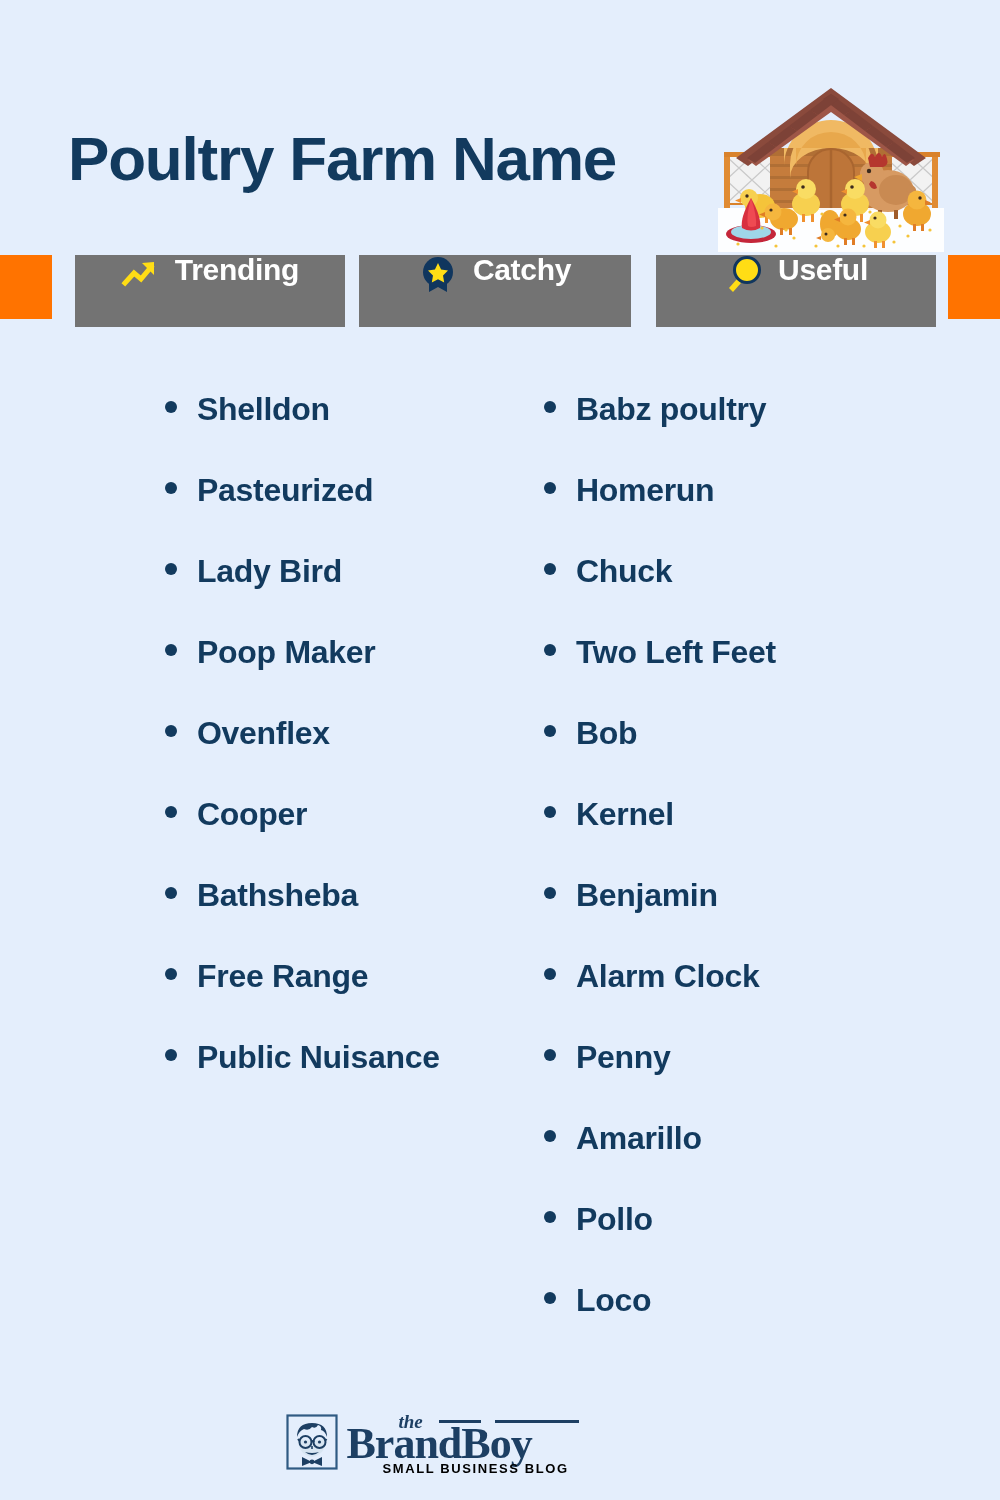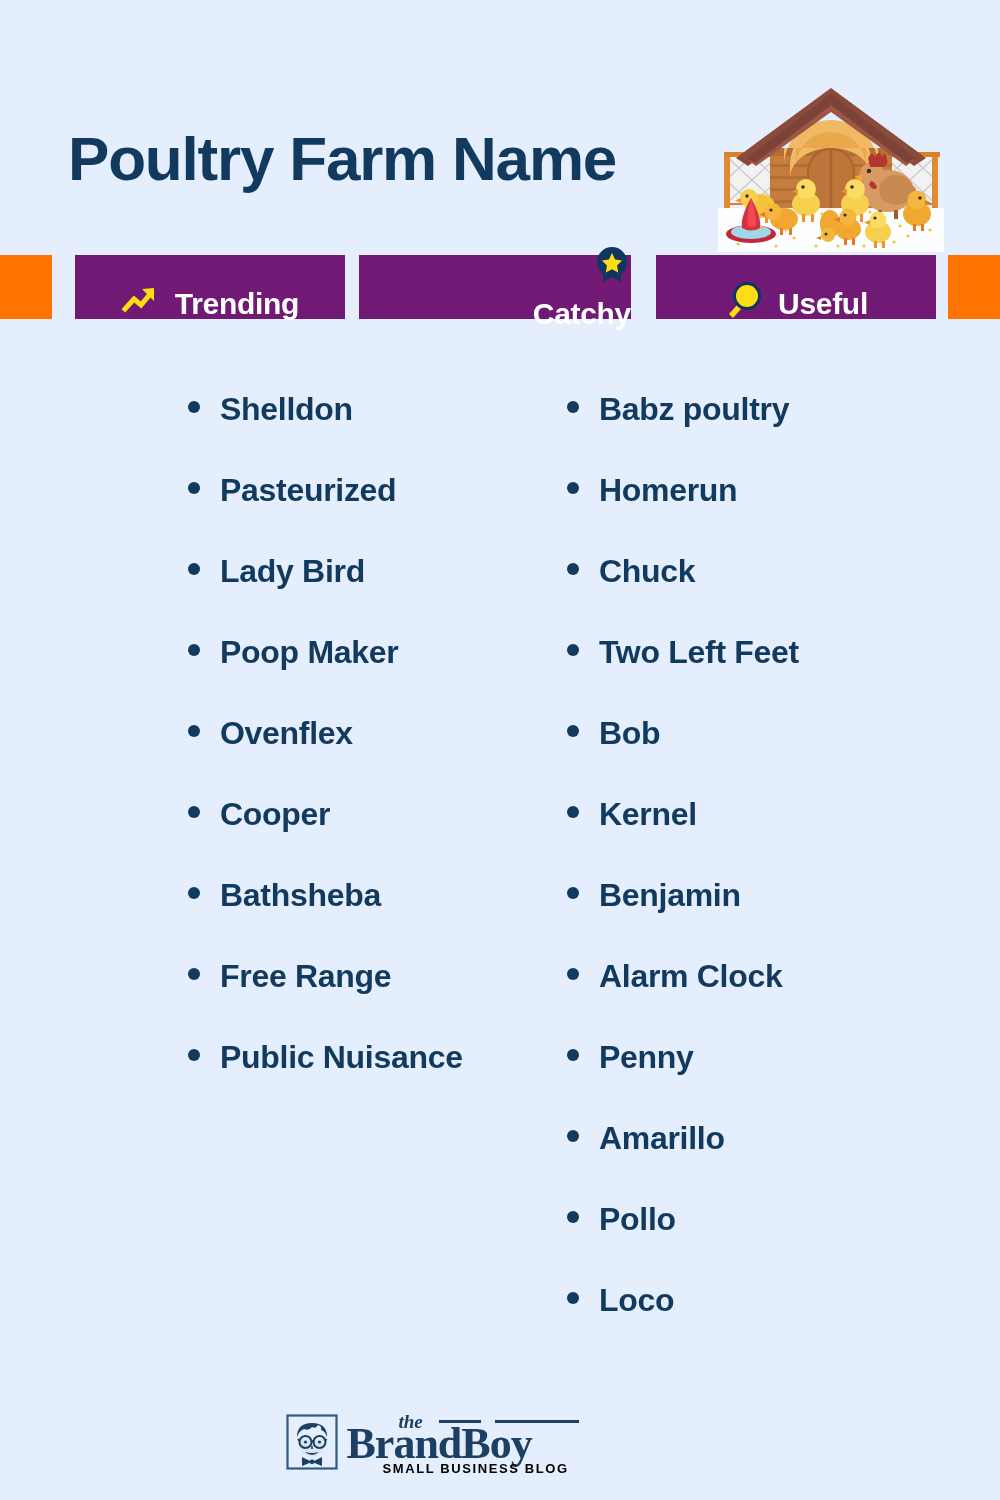--- a/index.html
+++ b/index.html
@@ -58,29 +58,29 @@
     top: 0;
     height: 64px;
     background: #ff7300;
   }
   .seg-left  { left: 0px;   width: 52px; }
   .seg-right { left: 948px; width: 52px; }
 
   .badge {
     position: absolute;
     top: 0;
-    height: 64px;
-    background: #701a75;
+    height: 72px;
+    background: #737373;
     display: flex;
-    align-items: flex-end;
+    align-items: flex-start;
     justify-content: center;
     gap: 16px;
   }
   .badge-trending { left: 75px;  width: 270px; }
-  .badge-catchy   { left: 359px; width: 272px; flex-direction: column; }
+  .badge-catchy   { left: 359px; width: 272px; }
   .badge-useful   { left: 612px; width: 280px; margin-left: 44px; }
 
   .badge-label {
     font-size: 30px;
     font-weight: 700;
     color: #ffffff;
     letter-spacing: -0.3px;
     line-height: 1;
     white-space: nowrap;
   }
@@ -91,21 +91,20 @@
     display: block;
   }
 
   
   .lists {
     position: absolute;
     top: 393px;
     left: 0;
     width: 915px;
     height: 990px;
-    margin-left: 23px;
   }
   .col {
     position: absolute;
     top: 0;
   }
   .col-left  { left: 165px; width: 390px; }
   .col-right { left: 544px; width: 390px; }
 
   .list-item {
     display: flex;

